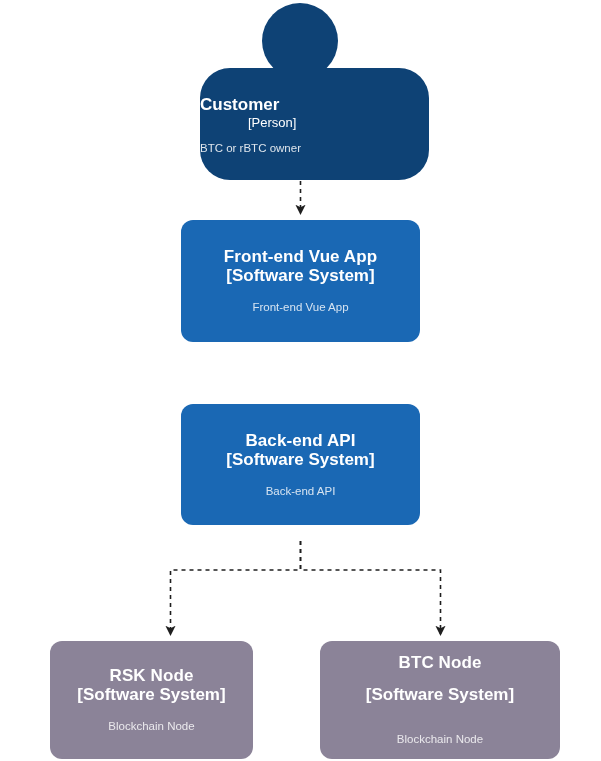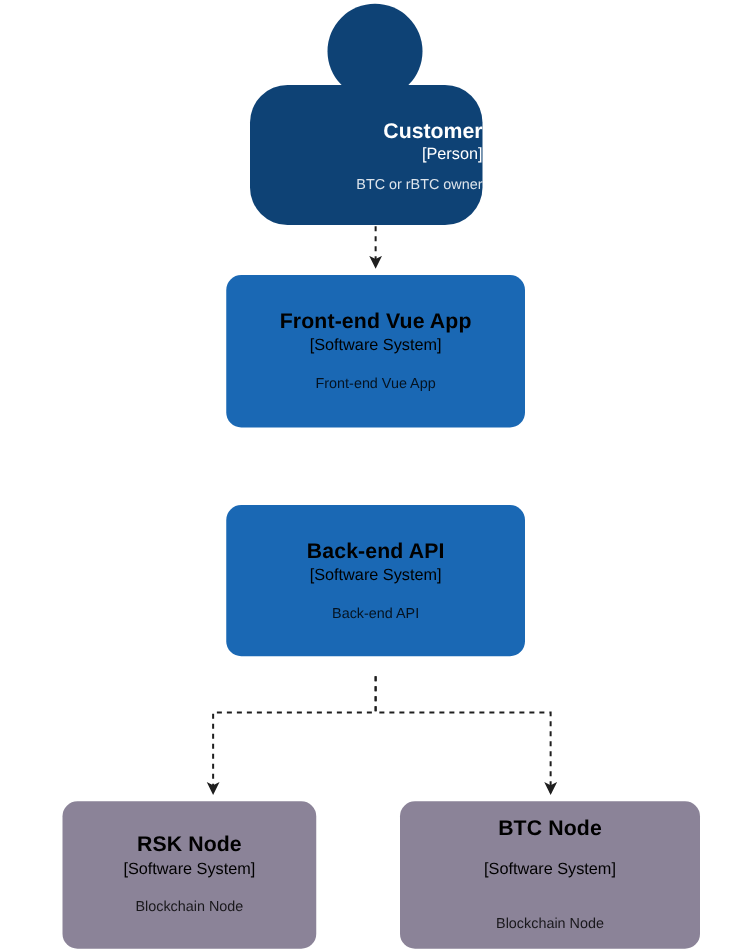--- a/index.html
+++ b/index.html
@@ -22,32 +22,32 @@
   
   .node {
     position: absolute;
     box-sizing: border-box;
     display: flex;
     flex-direction: column;
     align-items: center;
     justify-content: center;
     text-align: center;
     border-radius: 12px;
-    color: #000000;
+    color: #ffffff;
     padding: 0 10px;
   }
   .node .n-title {
     font-size: 17px;
     font-weight: bold;
     line-height: 20px;
     letter-spacing: 0.1px;
   }
   .node .n-type {
-    font-size: 13px;
-    font-weight: normal;
+    font-size: 17px;
+    font-weight: bold;
     line-height: 16px;
     margin-top: 1px;
   }
   .node .n-desc {
     font-size: 11.5px;
     font-weight: normal;
     line-height: 15px;
     margin-top: 16px;
     opacity: 0.82;
   }
@@ -66,34 +66,34 @@
     top: 0px;
     width: 76px;
     height: 76px;
     border-radius: 50%;
     background: #0e4275;
   }
   #person-customer .person-body {
     position: absolute;
     left: 0px;
     top: 65px;
-    width: 186px;
+    width: 229px;
     height: 112px;
     border-radius: 30px;
     background: #0e4275;
     display: flex;
     flex-direction: column;
-    align-items: flex-end;
+    align-items: flex-start;
     justify-content: center;
     text-align: center;
     color: #ffffff;
     box-sizing: border-box;
   }
   #person-customer .n-title { font-size: 17px; font-weight: bold; }
-  #person-customer .n-type  { font-size: 13px; }
+  #person-customer .n-type  { font-size: 13px; padding-left: 48px; }
   #person-customer .n-desc  { font-size: 11.5px; margin-top: 12px; opacity: 0.86; }
 
   
   #node-frontend {
     left: 181px; top: 220px; width: 239px; height: 122px;
     background: #1a68b4;
   }
   #node-backend {
     left: 181px; top: 404px; width: 239px; height: 121px;
     background: #1a68b4;

